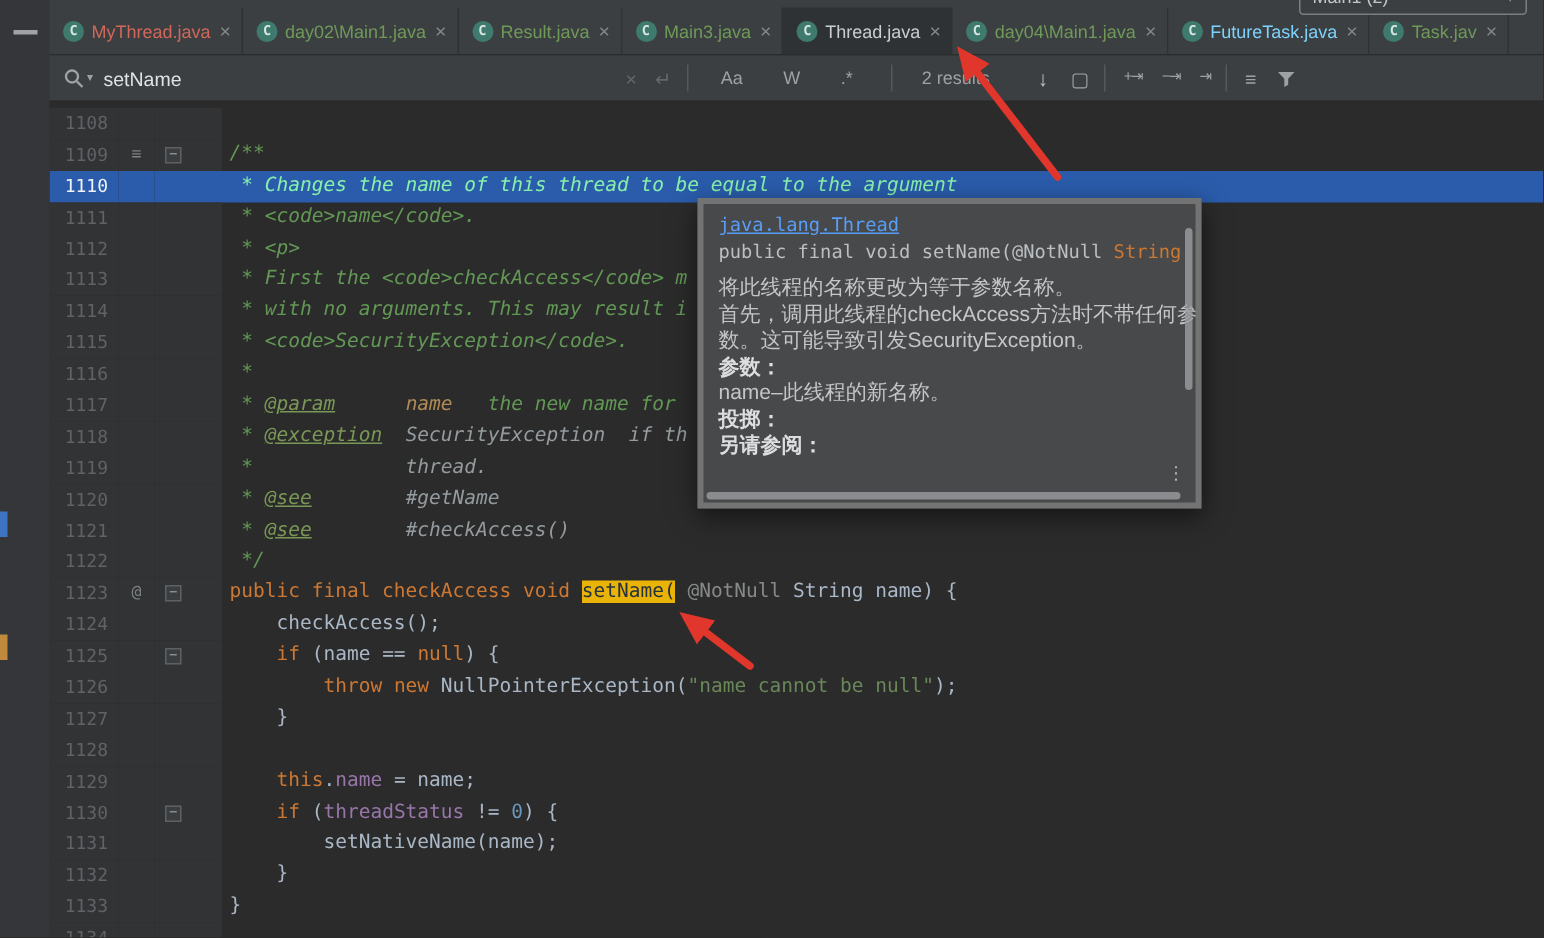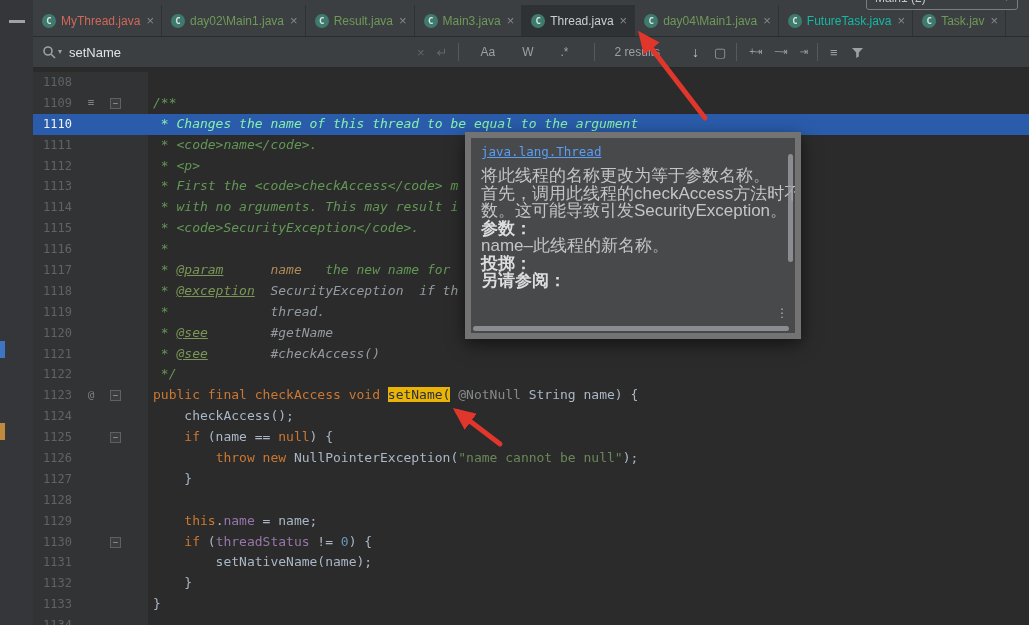--- a/index.html
+++ b/index.html
@@ -67,27 +67,27 @@
   .tok.docval{color:#949b9f;font-style:italic;}
   .tok.kw{color:#cc7832;}
   .tok.plain{color:#a9b7c6;}
   .tok.str{color:#6a8759;}
   .tok.num{color:#6897bb;}
   .tok.field{color:#9876aa;}
   .tok.ann{color:#87898a;}
   .tok.match{background:#eab308;color:#26323e;}
   
   .doc-popup{position:absolute;left:465px;top:132px;width:336px;height:207px;background:#47494b;
-    border:6px solid #737373;box-shadow:0 5px 16px rgba(0,0,0,.55);z-index:40;overflow:hidden;
+    border:4px solid #737373;box-shadow:0 5px 16px rgba(0,0,0,.55);z-index:40;overflow:hidden;
     padding:6px 10px;box-sizing:border-box;}
   .pd-link{color:#589df6;text-decoration:underline;font:12.5px "DejaVu Sans Mono",monospace;
     margin-bottom:3px;cursor:pointer;white-space:nowrap;}
   .pd-sig{font:12.5px "DejaVu Sans Mono",monospace;color:#bcbfc1;white-space:nowrap;overflow:hidden;}
   .pd-sig .t{color:#cc7832;}
-  .pd-body{margin-top:8px;font-size:17px;color:#c3c5c7;line-height:17.5px;white-space:nowrap;}
+  .pd-body{margin-top:8px;font-size:14px;color:#c3c5c7;line-height:17.5px;white-space:nowrap;}
   .pd-label{font-weight:bold;color:#dbdddf;}
   .pd-vscroll{position:absolute;right:2px;top:16px;width:5px;height:108px;background:#9b9ea0;
     border-radius:3px;opacity:.8;cursor:pointer;}
   .pd-hscroll{position:absolute;left:2px;bottom:2px;height:5px;width:316px;background:#9b9ea0;
     border-radius:3px;opacity:.8;cursor:pointer;}
   .pd-kebab{position:absolute;right:7px;bottom:13px;color:#b7b9bb;font-size:12px;cursor:pointer;}
   
   .arrows{position:absolute;left:0;top:0;z-index:60;pointer-events:none;}
 </style>
 </head>
@@ -119,21 +119,21 @@
       <span class="tab-label" style="color:#c9ced3">Thread.java</span>
       <span class="tab-close">×</span>
     </div>
     <div class="tab">
       <span class="cls-icon">C</span>
       <span class="tab-label" style="color:#6f9959">day04\Main1.java</span>
       <span class="tab-close">×</span>
     </div>
     <div class="tab">
       <span class="cls-icon">C</span>
-      <span class="tab-label" style="color:#14b8a6">FutureTask.java</span>
+      <span class="tab-label" style="color:#7dd3fc">FutureTask.java</span>
       <span class="tab-close">×</span>
     </div>
     <div class="tab">
       <span class="cls-icon">C</span>
       <span class="tab-label" style="color:#6f9959">Task.jav</span>
       <span class="tab-close">×</span>
     </div>
   </div>
 
 <div class="run-widget">
@@ -206,20 +206,21 @@
 </div>
 
 <div class="tool-strip">
   <div class="menu-dash"></div>
   <div class="edge-mark" style="top: 341px; background: rgb(63, 116, 194);"></div>
   <div class="edge-mark" style="top: 423px; background: rgb(192, 138, 62);"></div>
 </div>
 
 <div class="doc-popup">
   <div class="pd-link">java.lang.Thread</div>
+  <div class="pd-sig"><span>public final void setName(</span><span class="a">@NotNull </span><span class="t">String</span></div>
   <div class="pd-body">
       <div class="pd-text">将此线程的名称更改为等于参数名称。</div>
       <div class="pd-text">首先，调用此线程的checkAccess方法时不带任何参</div>
       <div class="pd-text">数。这可能导致引发SecurityException。</div>
       <div class="pd-label">参数：</div>
       <div class="pd-text">name–此线程的新名称。</div>
       <div class="pd-label">投掷：</div>
       <div class="pd-label">另请参阅：</div>
     </div>
   <div class="pd-vscroll"></div>

